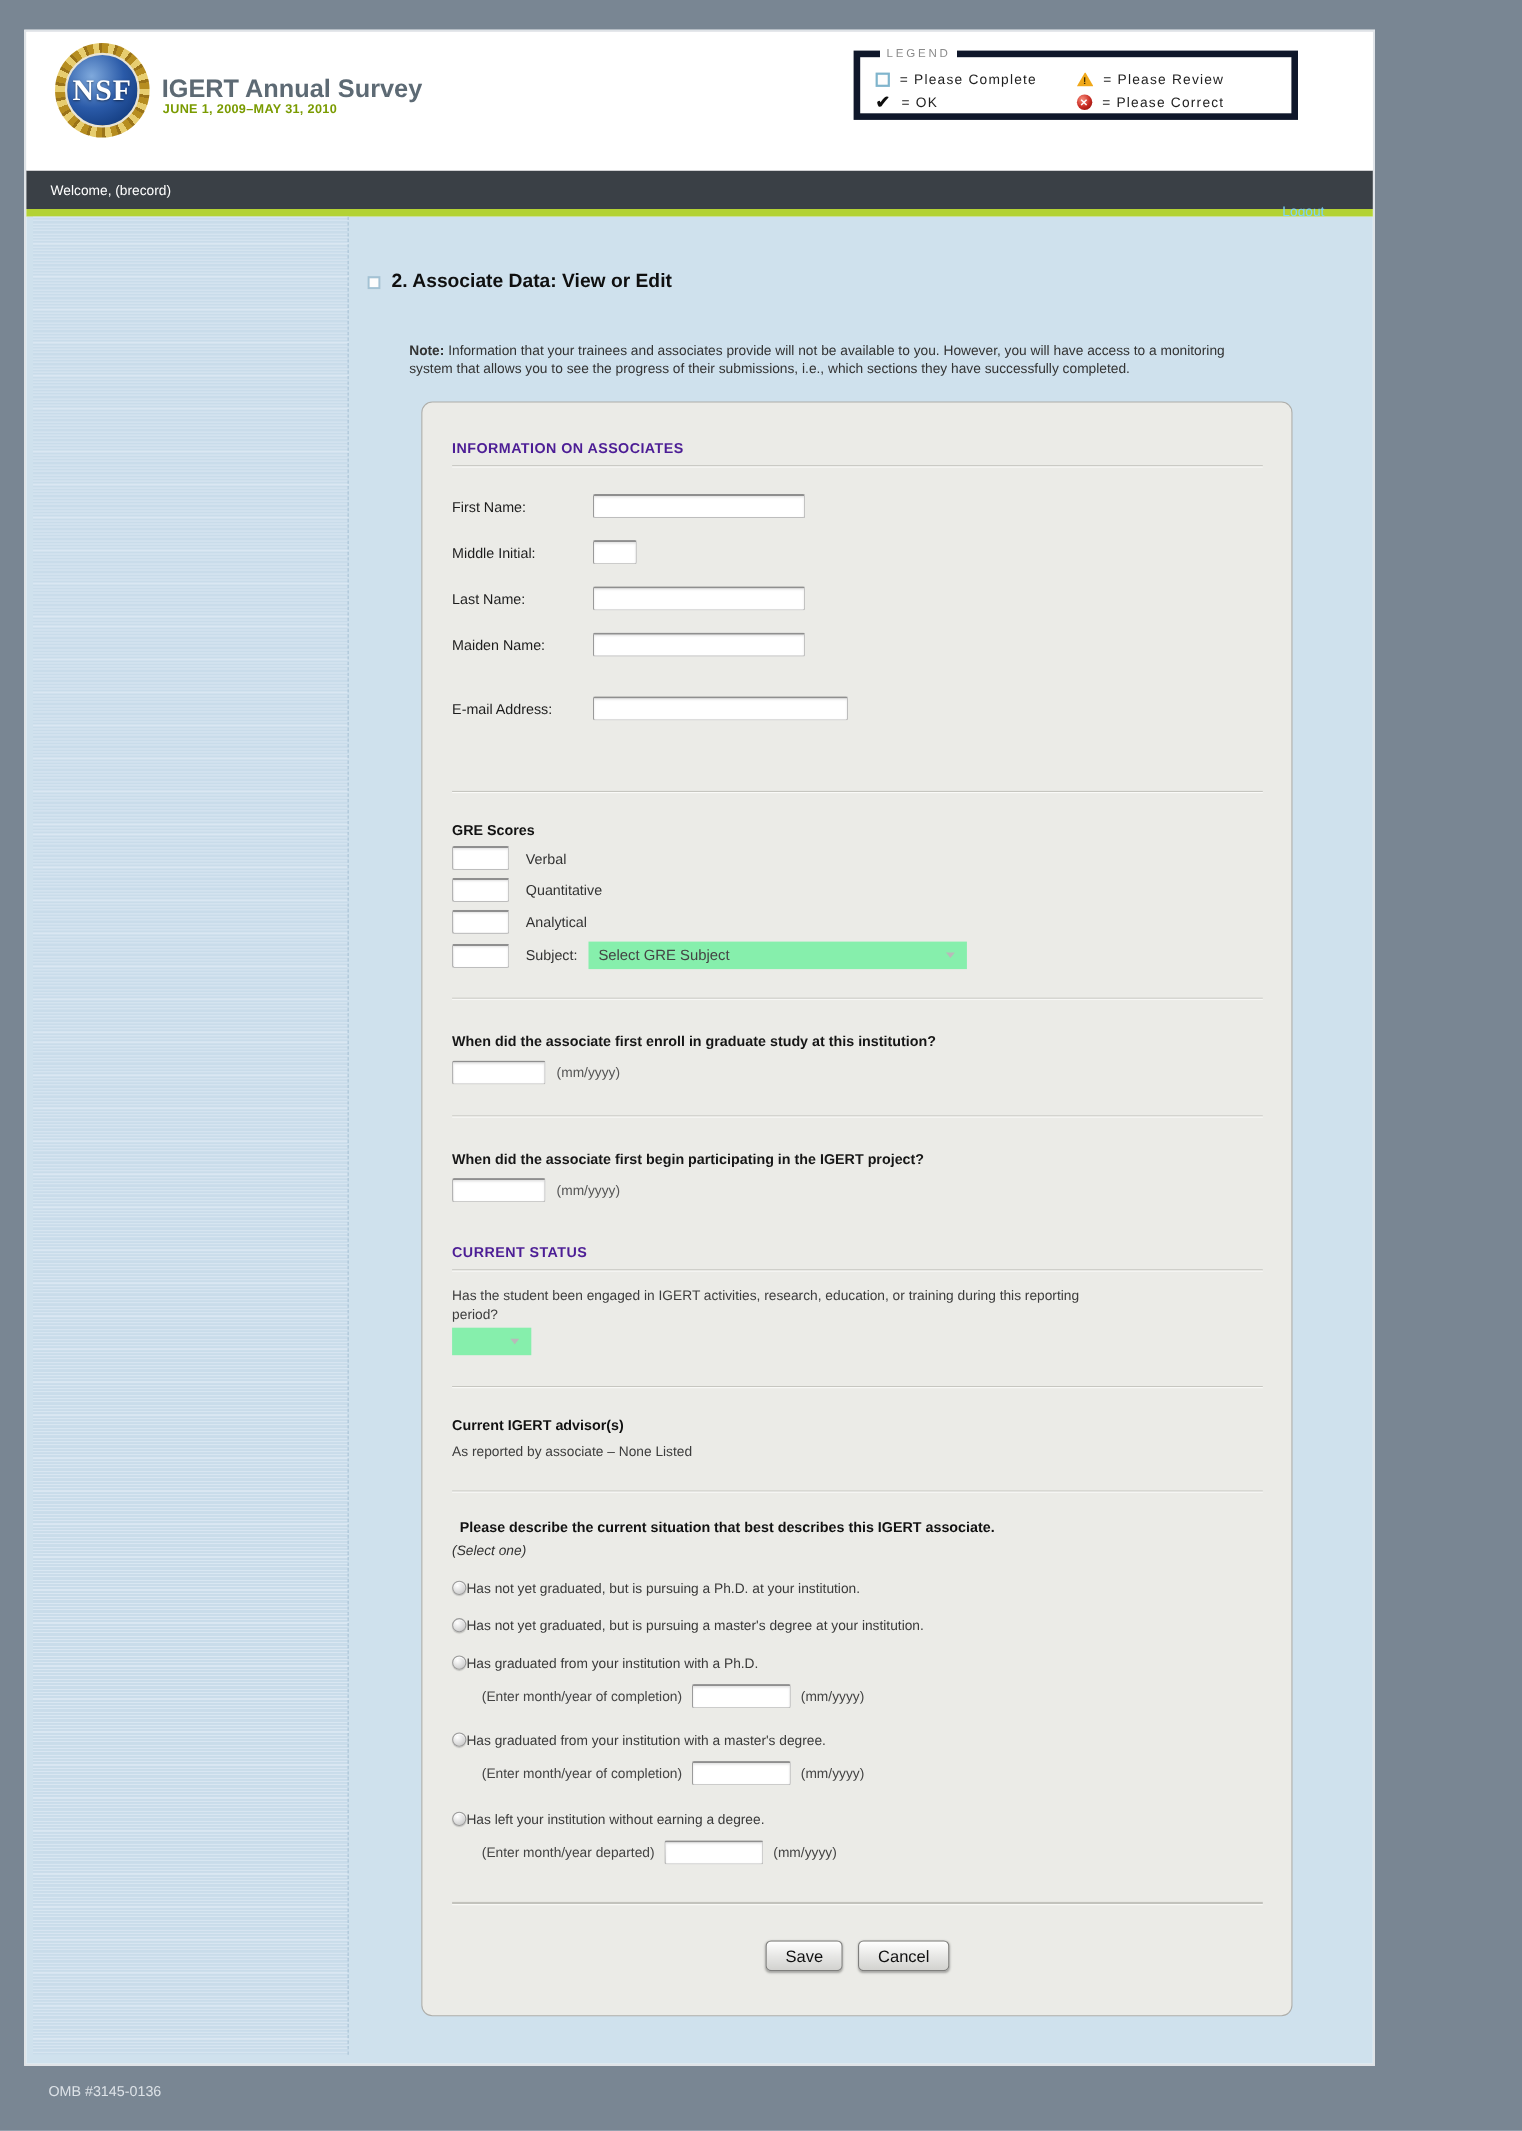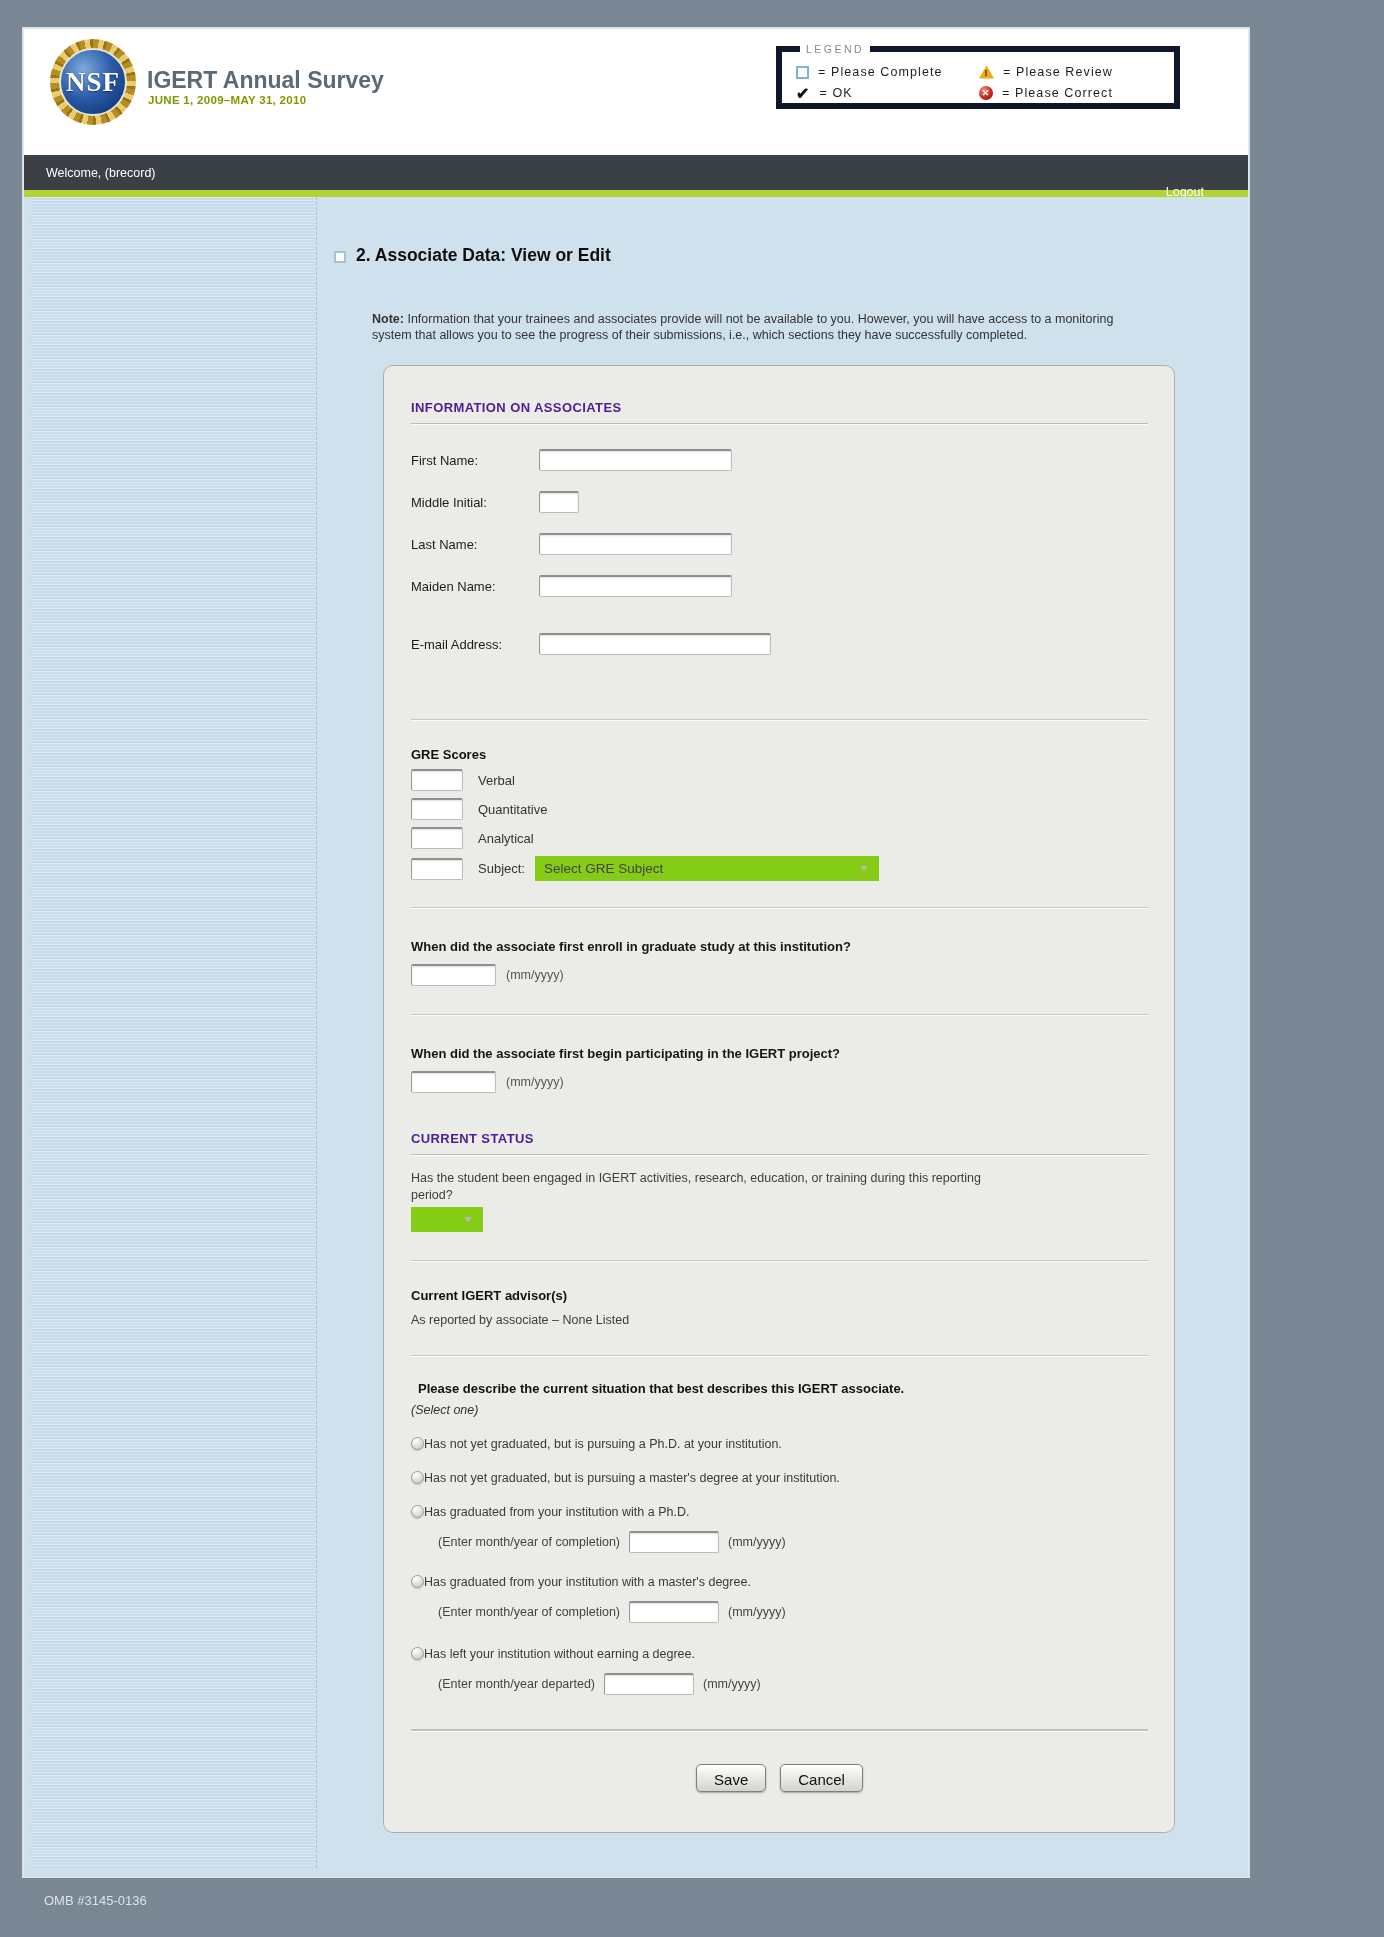--- a/index.html
+++ b/index.html
@@ -55,21 +55,21 @@
     width:14px; height:14px; border-radius:50%;
     background:radial-gradient(circle at 35% 30%, #ef7a6a 10%, #c62820 55%, #7c0c08);
     color:#fff; font-size:9px; font-weight:bold; text-align:center; line-height:14px;
   }
   
   .topbar {
     height:35px; background:#3a4046; color:#fff;
     display:flex; align-items:center; justify-content:space-between;
     padding:0 44px 0 22px; font-size:12.5px;
   }
-  .logout { color:#ffffff; cursor:pointer;margin-top:38px; }
+  .logout { color:#7dd3fc; cursor:pointer;margin-top:38px; }
   .greenline { height:7px; background:#b3d234; }
   
   .content { position:relative; height:1679px; background:#cfe1ed; }
   .sidebar {
     position:absolute; left:6px; top:0; bottom:8px; width:287px;
     background:repeating-linear-gradient(180deg, #dae7f2 0 1px, #c9dcea 1px 3px);
     border-right:1px dashed #a9c2d4;
   }
   .main { position:absolute; left:310px; top:0; width:910px; }
   .title-row { display:flex; align-items:center; gap:10px; margin-top:48px; }
@@ -91,21 +91,21 @@
     background:#fff; height:22px;
     border:1px solid #bdbdbd; border-top:2px solid #8f8f8f; border-left-color:#9a9a9a;
     border-radius:2px; box-shadow:inset 0 1px 2px rgba(0,0,0,.12);
     font-family:inherit; font-size:13px; padding:0 4px; color:#222;
   }
   .w193{width:193px} .w40{width:40px} .w232{width:232px} .w85{width:85px} .w52{width:52px} .w90{width:90px}
   .bold-label { font-size:13px; font-weight:bold; color:#111; }
   .gre-row { display:flex; align-items:center; margin-top:7px; font-size:13px; color:#333; }
   .gre-row .ti { margin-right:15px; }
   .flat-select {
-    background:#84cc16; height:25px; display:flex; align-items:center; justify-content:space-between;
+    background:#86efac; height:25px; display:flex; align-items:center; justify-content:space-between;
     padding:0 11px 0 9px; font-size:13.5px; color:#444; cursor:pointer;
   }
   .subject-select { width:344px; margin-left:10px; }
   .status-select { width:72px; margin-top:4px; }
   .select-arrow { width:0; height:0; border-left:4px solid transparent; border-right:4px solid transparent; border-top:5px solid #b9b9b9; }
   .q { margin-top:30px; font-size:13px; font-weight:bold; color:#161616; }
   .q-input-row { margin-top:10px; display:flex; align-items:center; gap:10px; font-size:12.5px; color:#555; }
   .cs-q { margin-top:14px; font-size:12.5px; color:#3d3d3d; max-width:585px; line-height:1.3; }
   .adv-val { margin-top:10px; font-size:12.5px; color:#3d3d3d; }
   .sit-h { margin:24px 0 0 7px; font-weight:bold; font-size:13px; color:#111; }

